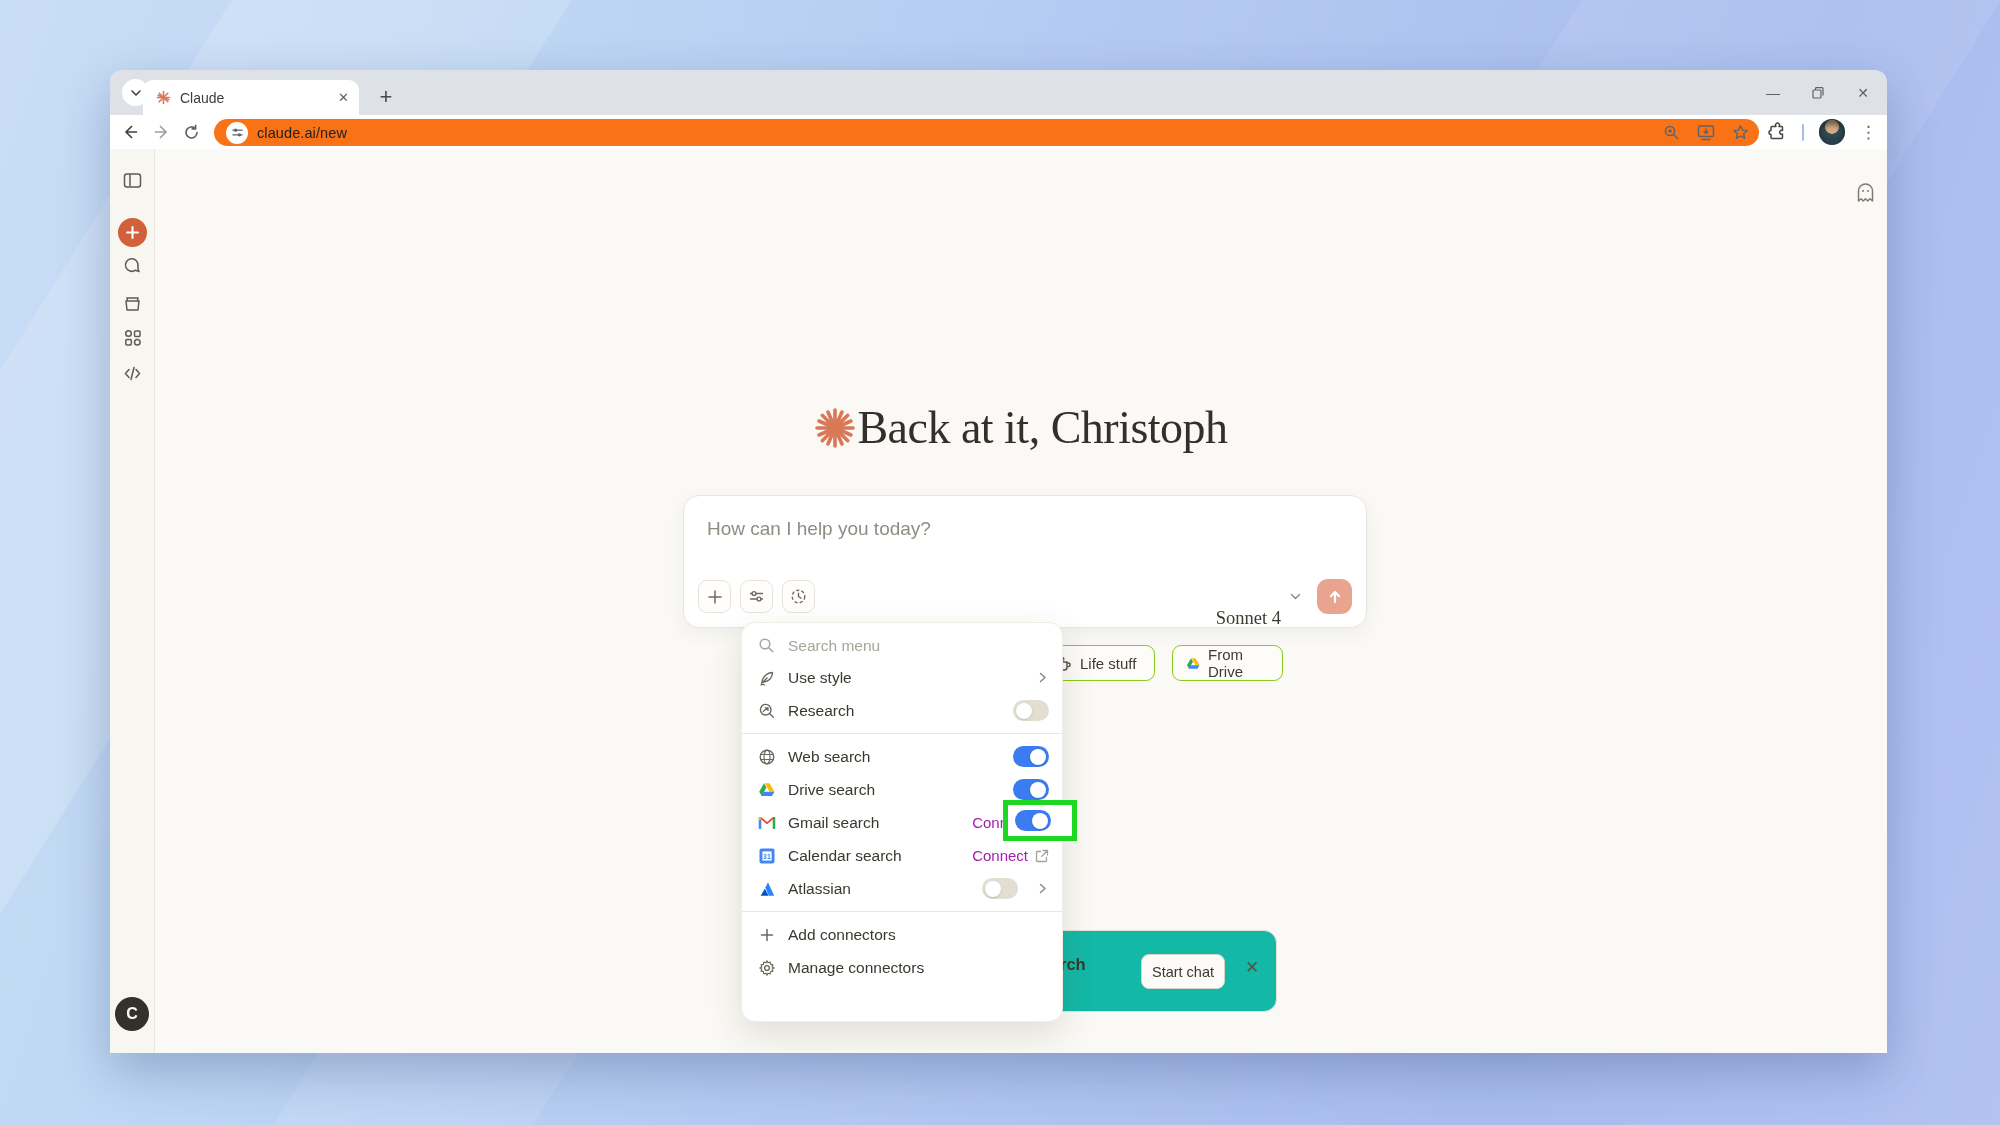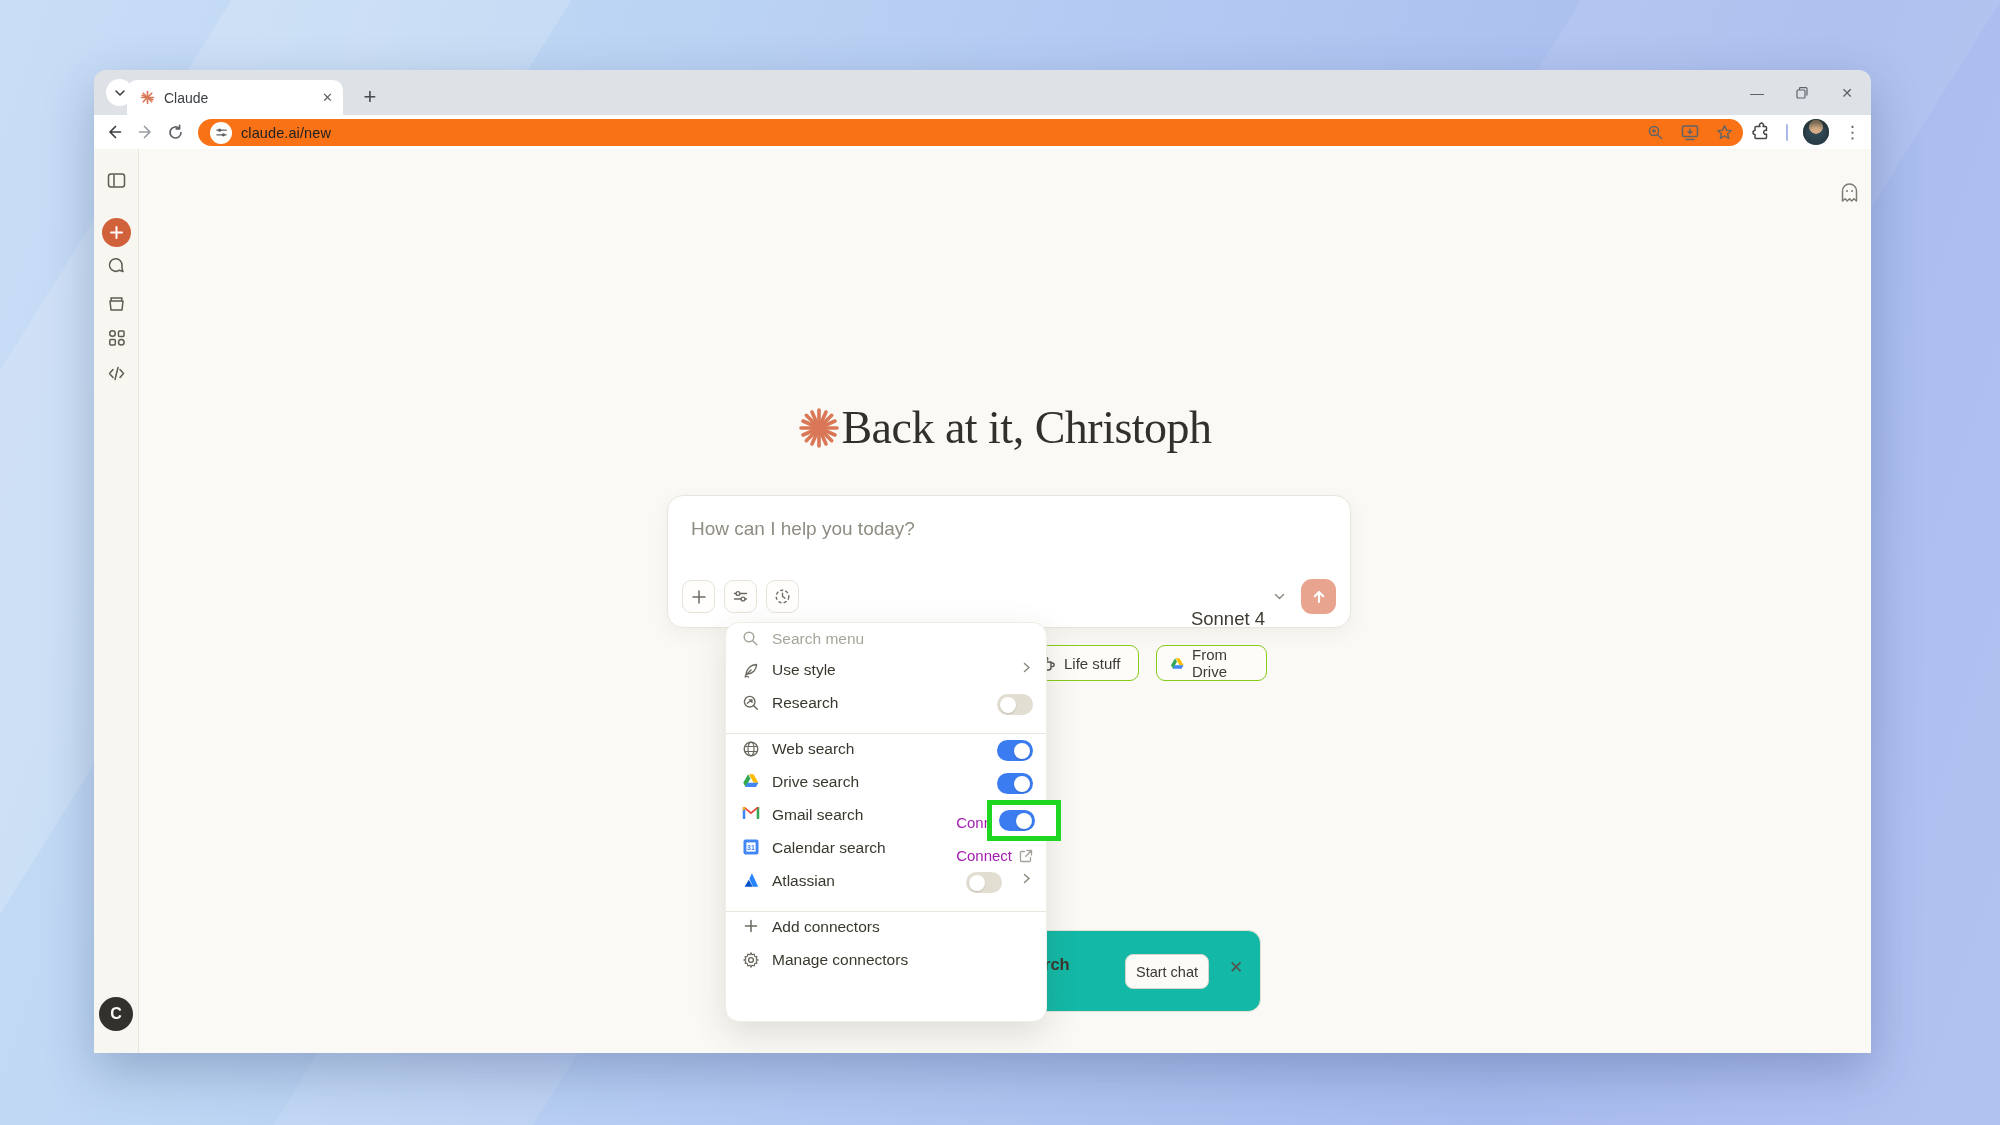--- a/index.html
+++ b/index.html
@@ -8,21 +8,21 @@
     font-family:"Liberation Sans", sans-serif;
     background:linear-gradient(108deg,#c9ddf6 0%,#bed7f4 22%,#b4c9f2 48%,#a9bcee 78%,#b2c3f1 100%);
     position:relative;
   }
   .streak { position:absolute; background:rgba(255,255,255,.16); transform:skewX(-32deg); pointer-events:none; }
   .s1 { left:-120px; top:0; width:340px; height:1125px; }
   .s2 { left:420px; top:640px; width:260px; height:500px; background:rgba(255,255,255,.10); }
   .s3 { left:1500px; top:0; width:420px; height:260px; background:rgba(255,255,255,.08); }
 
   
-  .window { position:absolute; left:94px; top:70px; width:1777px; height:983px;
+  .window { position:absolute; left:110px; top:70px; width:1777px; height:983px;
     border-radius:12px 12px 0 0; box-shadow:0 18px 50px rgba(30,50,100,.28); overflow:hidden; }
   .tabstrip { position:absolute; left:0; top:0; right:0; height:45px; background:#dee1e6; }
   .tabsearch { position:absolute; left:12px; top:9px; width:27px; height:27px; border-radius:50%;
     background:#fff; display:flex; align-items:center; justify-content:center; color:#3c4043; }
   .tab { position:absolute; left:33px; top:10px; width:216px; height:35px; background:#fff;
     border-radius:10px 10px 0 0; display:flex; align-items:center; padding:0 10px 0 13px; }
   .tab-title { font-size:14px; color:#3c4043; margin-left:9px; flex:1; }
   .tab-close { color:#5f6368; font-size:13px; cursor:default; }
   .newtab { position:absolute; left:260px; top:10px; width:32px; height:34px; display:flex;
     align-items:center; justify-content:center; color:#454a4f; font-size:22px; font-weight:300; }
@@ -63,21 +63,21 @@
     color:#32302a; letter-spacing:-.5px; }
 
   .composer { position:absolute; left:573px; top:346px; width:684px; height:133px; background:#ffffff;
     border:1px solid #e8e6dc; border-radius:16px; box-shadow:0 6px 18px rgba(80,70,50,.06); }
   .placeholder { position:absolute; left:23px; top:22px; font-size:19px; color:#8f8d83; }
   .composer-row { position:absolute; left:14px; right:14px; bottom:13px; height:35px;
     display:flex; align-items:center; }
   .cbtn { width:33px; height:33px; border-radius:9px; border:1px solid #e6e3d9; background:#fffefd;
     display:flex; align-items:center; justify-content:center; margin-right:9px; color:#6e6c62; }
   .model { margin-left:auto; display:flex; align-items:center; gap:8px; }
-  .model-name { font-family:Liberation Sans, sans-serif; font-size:18.5px; color:#3e3b32;margin-top:44px; }
+  .model-name { font-family:Liberation Serif, serif; font-size:18.5px; color:#3e3b32;margin-top:44px; }
   .sendbtn { width:35px; height:35px; border-radius:11px; background:#e9a48f; display:flex;
     align-items:center; justify-content:center; margin-left:15px; }
 
   .chip { position:absolute; top:496px; height:36px; background:#fdfcf9; border:1px solid #84cc16;
     border-radius:9px; display:flex; align-items:center; gap:8px; padding:0 13px;
     font-size:15px; color:#3d3b33; z-index:3; }
   .chip-life { left:931px; width:114px; }
   .chip-drive { left:1062px; width:111px; }
 
   .banner { position:absolute; left:790px; top:781px; width:377px; height:82px; background:#14b8a6;
@@ -86,21 +86,21 @@
   .startchat { position:absolute; left:240px; top:23px; width:84px; height:35px; background:#fcfbf8;
     border:1px solid #d8d5c8; border-radius:8px; display:flex; align-items:center; justify-content:center;
     font-size:14.5px; font-weight:500; color:#3a382f; }
   .banner-x { position:absolute; left:339px; top:24px; width:24px; height:24px; display:flex;
     align-items:center; justify-content:center; color:#55534a; font-size:17px; }
 
   
   .menu { position:absolute; left:631px; top:473px; width:322px; height:400px; background:#ffffff;
     border:1px solid #efede4; border-radius:14px; box-shadow:0 12px 34px rgba(60,55,35,.14);
     padding-top:7px; z-index:10; }
-  .mrow { height:33px; display:flex; padding:0 13px 0 15px; gap:12px; }
+  .mrow { height:33px; display:flex; align-items:center; padding:0 13px 0 15px; gap:12px; }
   .mrow-search { height:31px; }
   .mlabel { font-size:15.5px; color:#3a382e; flex:1; }
   .mlabel-dim { color:#a7a59b; }
   .micon { width:19px; display:flex; justify-content:center; color:#6b695f; }
   .mdivider { height:1px; background:#e9e7dd; margin:6px 0; }
   .chev { color:#8a887d; display:flex; }
   .connect { font-size:15px; color:#a21caf; display:flex; align-items:center; gap:7px; }
 
   .toggle { width:36px; height:21px; border-radius:11px; position:relative; flex:none; }
   .toggle .knob { position:absolute; top:2.5px; width:16px; height:16px; border-radius:50%; background:#fff;

